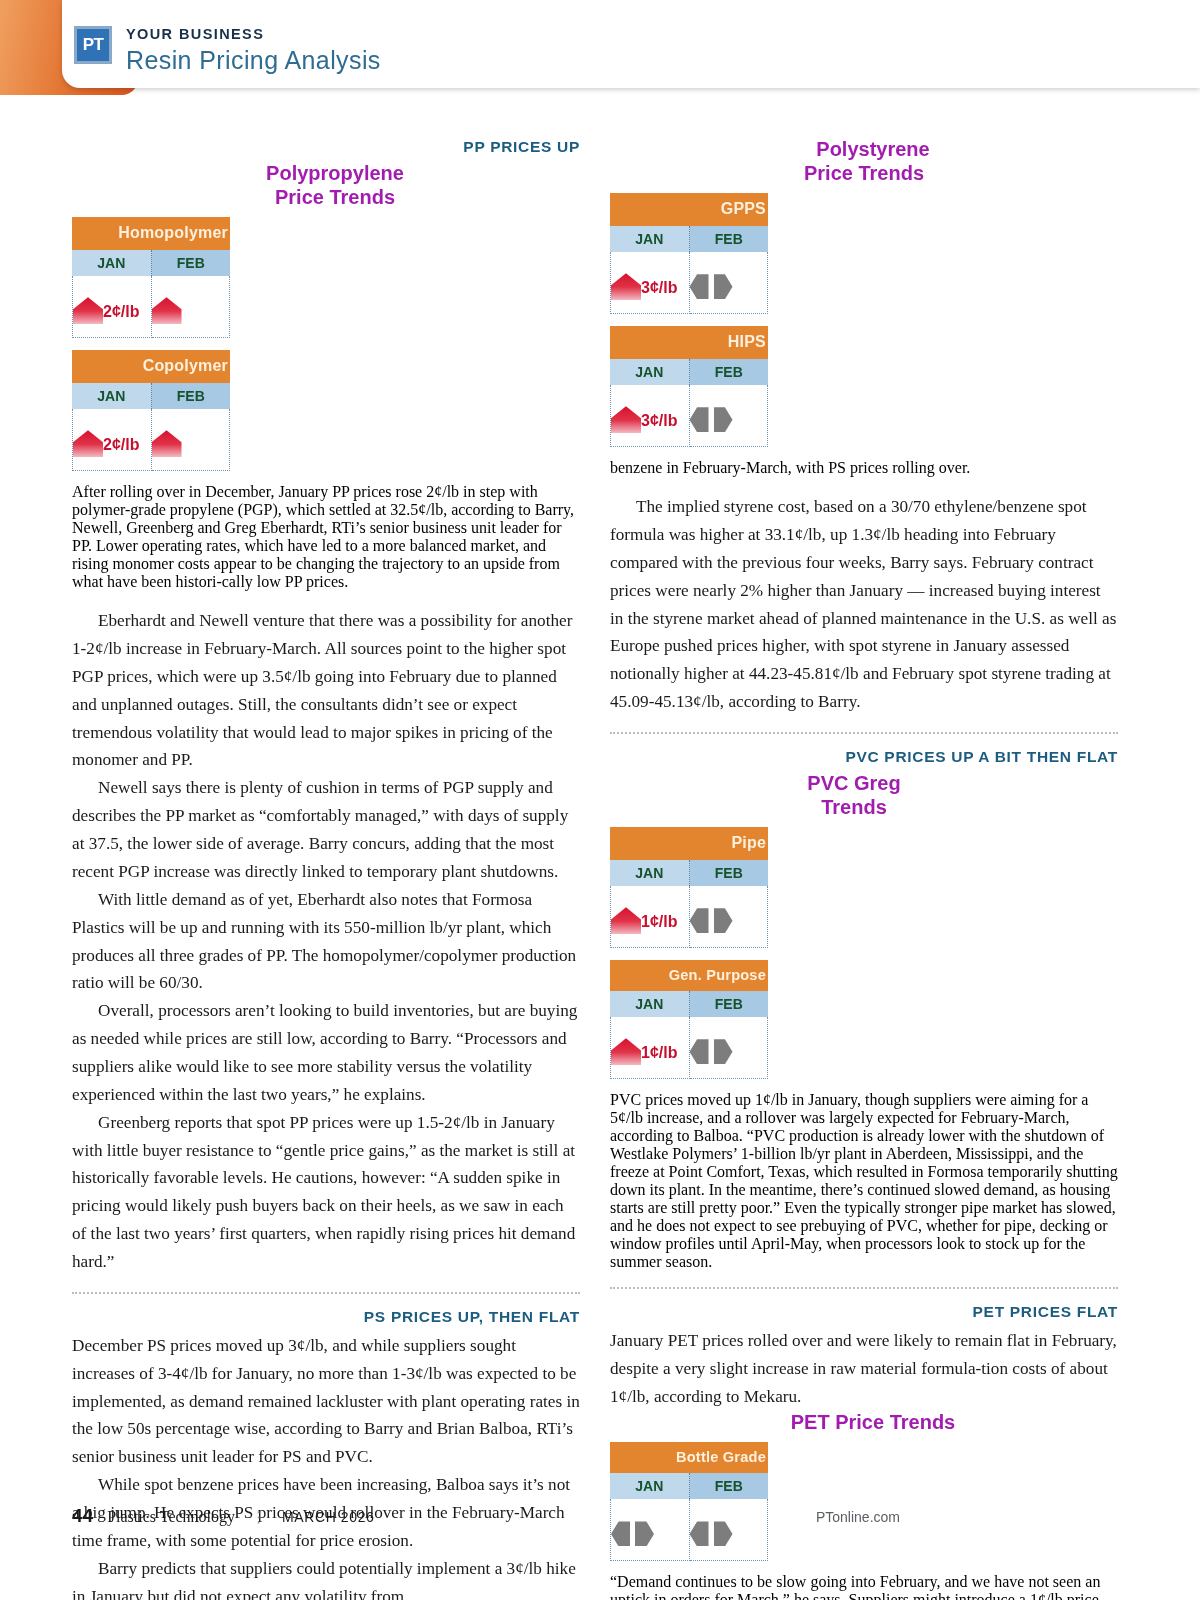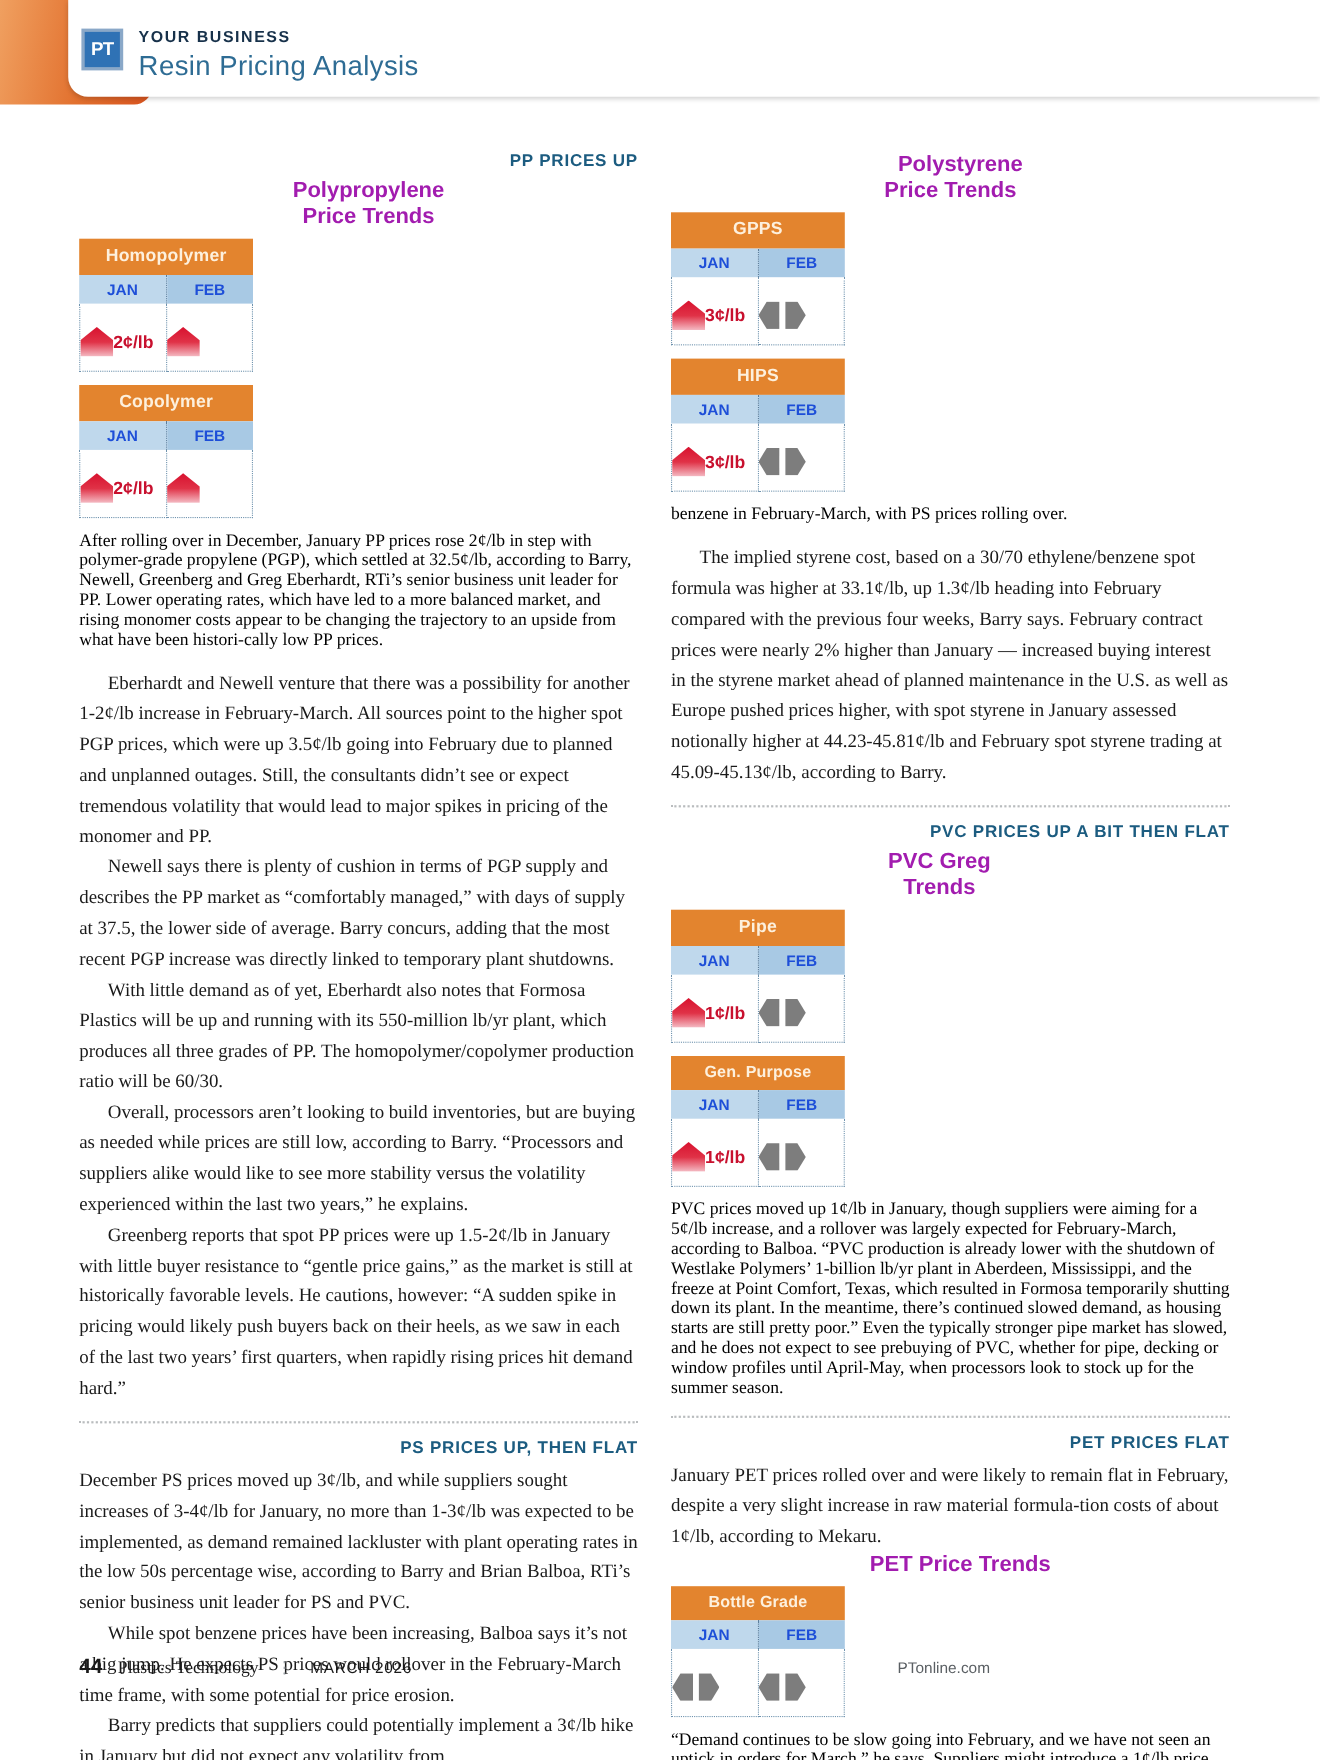--- a/index.html
+++ b/index.html
@@ -95,32 +95,32 @@
     color: #a21caf; text-align: center;
     line-height: 1.18; margin-bottom: 8px;
   }
   .trend-card { width: 158px; margin-bottom: 12px; }
   .trend-card.wide { width: 158px; }
   .tc-head {
     background: #e3842e;
     color: #fdf0dd;
     font-family: "Liberation Sans", sans-serif;
     font-weight: bold; font-size: 16px;
-    text-align: center;
+    text-align: right;
     padding: 7px 2px 8px 2px;
     letter-spacing: 0.2px;
     white-space: nowrap;
   }
   .tc-head.sm { font-size: 14.6px; }
   .tc-months { display: flex; }
   .tc-m {
     flex: 1; text-align: center;
     font-family: "Liberation Sans", sans-serif;
     font-weight: bold; font-size: 14px;
-    color: #1d4ed8;
+    color: #14532d;
     padding: 5px 0 5px 0;
   }
   .tc-m.jan { background: #bfd8ec; border-right: 1px dotted #5c7d9a; }
   .tc-m.feb { background: #a8c9e4; }
   .tc-cells { display: flex; background: #ffffff; }
   .tc-cell {
     flex: 1;
     min-height: 62px;
     display: flex; flex-direction: row;
     align-items: center; justify-content: flex-start;

